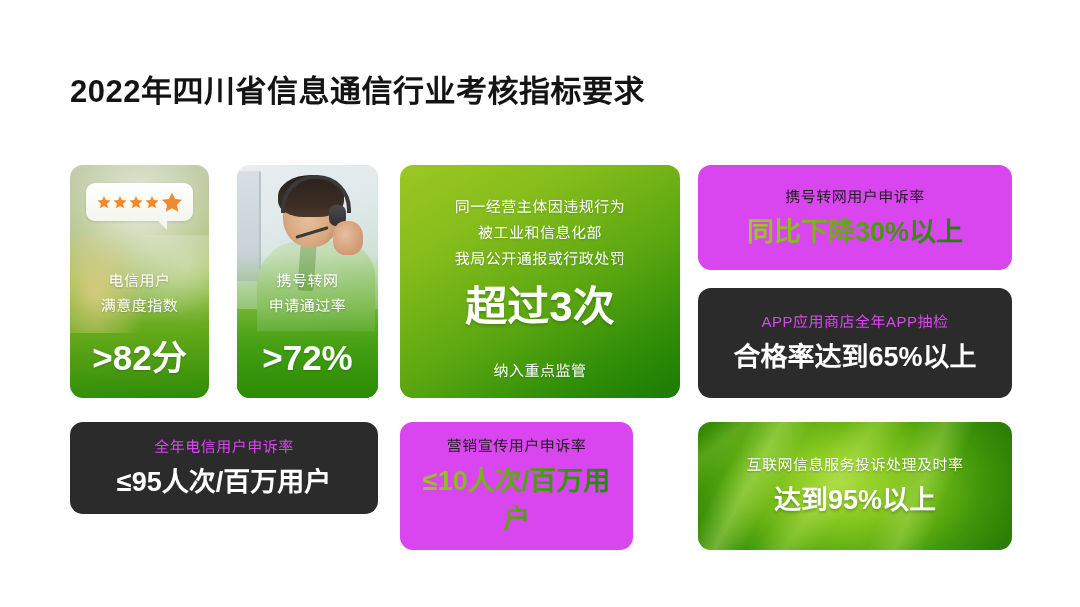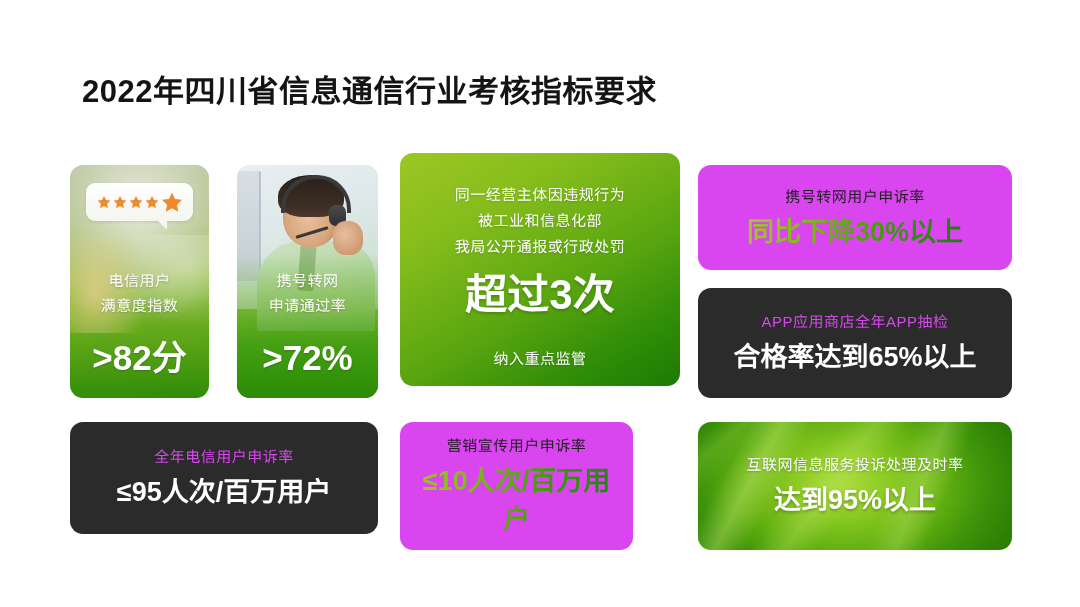--- a/index.html
+++ b/index.html
@@ -15,21 +15,20 @@
 
   
   .page-title{
     position:absolute;
     left:70px; top:66px;
     font-size:31px;
     font-weight:bold;
     letter-spacing:.5px;
     color:#141414;
     white-space:nowrap;
-    margin-left:12px;
   }
 
   
   .card{
     position:absolute;
     border-radius:13px;
     overflow:hidden;
     box-sizing:border-box;
   }
   .card-dark{ background:#2b2b2b; }
@@ -135,21 +134,21 @@
   .photo-caption .line{
     font-size:15px;line-height:25px;font-weight:normal;letter-spacing:.5px;
   }
   .photo-caption .big{
     font-size:35px;line-height:48px;font-weight:bold;letter-spacing:0;
     margin-top:16px;
   }
 
   
   #card-violation{
-    left:400px; top:153px; width:280px; height:233px;
+    left:400px; top:165px; width:280px; height:233px;
     background:linear-gradient(150deg,#9cc722 0%,#86bd1c 26%,#5aa610 58%,#2f8d07 82%,#1d7a03 100%);
     color:#fff;
     text-align:center;
     padding-left:12px;
   }
   #card-violation .desc{
     position:absolute;left:0;right:0;top:29px;
     font-size:15px;line-height:26px;letter-spacing:.5px;
     text-shadow:0 1px 2px rgba(0,0,0,.18);
   }
@@ -162,21 +161,21 @@
     position:absolute;left:0;right:0;bottom:16px;
     font-size:15px;line-height:22px;letter-spacing:.5px;
     text-shadow:0 1px 2px rgba(0,0,0,.18);
   }
 
   
   #card-portability-complaint{ left:698px; top:165px; width:314px; height:105px; }
   #card-app-inspection{ left:698px; top:288px; width:314px; height:110px; }
 
   
-  #card-telecom-complaint{ left:70px; top:422px; width:308px; height:112px; }
+  #card-telecom-complaint{ left:70px; top:422px; width:308px; height:92px; }
   #card-marketing-complaint{ left:400px; top:422px; width:233px; height:128px;padding-left:40px; }
   #card-internet-service{
     left:698px; top:422px; width:314px; height:128px;
     background:
       radial-gradient(58% 95% at 46% 48%, #a8d93a 0%, #8ccb23 26%, #63b012 55%, #3e9409 78%, #2c7f05 100%),
       linear-gradient(135deg,#3f8f0a 0%,#5aa70f 50%,#2f7d04 100%);
   }
   .leaf-streaks{
     position:absolute;left:0;top:0;width:100%;height:100%;
     background:

